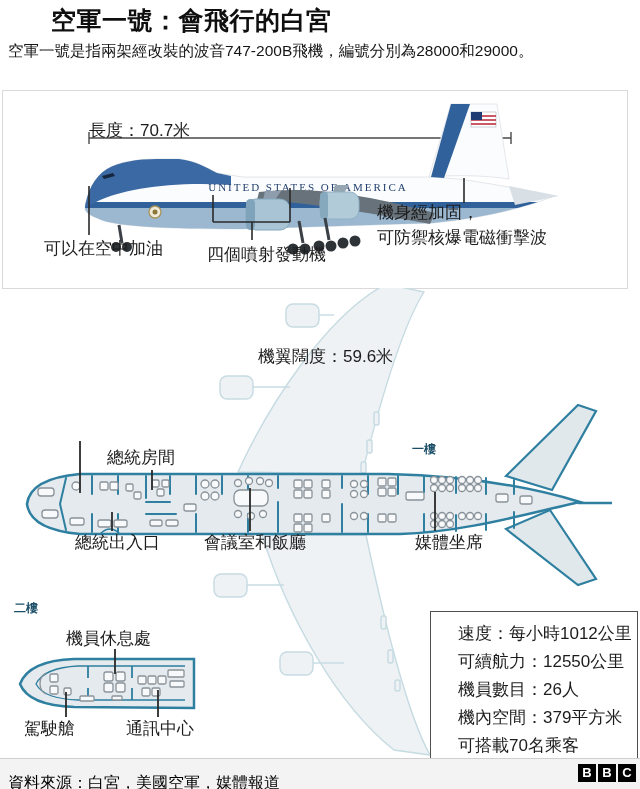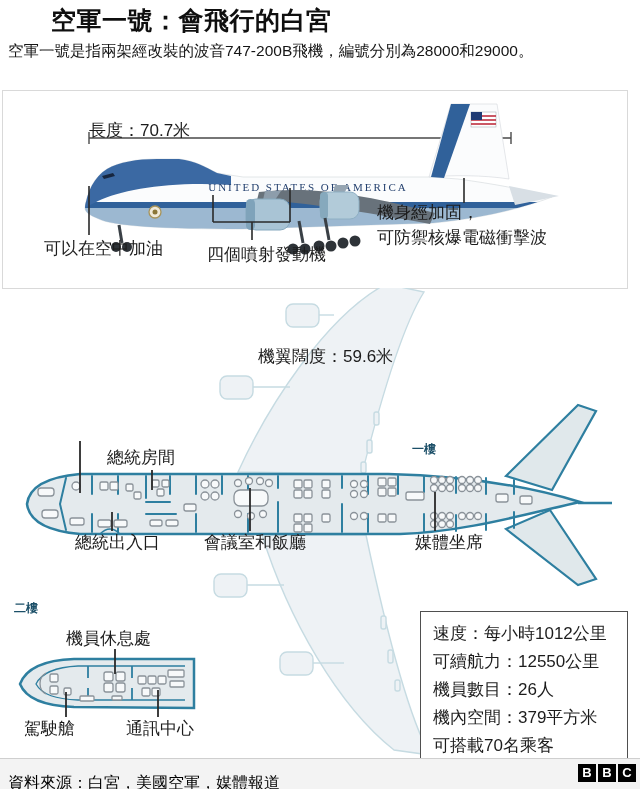--- a/index.html
+++ b/index.html
@@ -5,22 +5,22 @@
   html,body{margin:0;padding:0;background:#ffffff;}
   .page{position:relative;width:640px;height:789px;background:#ffffff;overflow:hidden;
         font-family:"Liberation Sans",sans-serif;color:#1a1a1a;}
   .abs{position:absolute;}
   .title{left:8px;top:4px;font-size:25px;font-weight:bold;color:#0f0f0f;letter-spacing:.5px;white-space:nowrap;margin-left:43px;}
   .subtitle{left:8px;top:41px;font-size:15.5px;color:#151515;white-space:nowrap;}
   .photo-box{left:2px;top:90px;width:624px;height:197px;border:1px solid #d9d9d9;background:#fff;}
   .measure-label{left:86px;top:28px;width:422px;font-size:17px;color:#1c1c1c;}
   .label{font-size:17px;color:#1c1c1c;white-space:nowrap;line-height:1.45;}
   .floor-label{font-size:12px;font-weight:bold;color:#1b4f68;white-space:nowrap;}
-  .stats-box{left:420px;top:611px;width:208px;height:148px;box-sizing:border-box;border:1px solid #4f4f4f;
-             background:#ffffff;padding:8px 0 0 12px;}
+  .stats-box{left:430px;top:611px;width:208px;height:148px;box-sizing:border-box;border:1px solid #4f4f4f;
+             background:#ffffff;padding:8px 0 0 27px;}
   .stats-box div{font-size:17px;line-height:28px;color:#1c1c1c;white-space:nowrap;}
   .footer{left:0;top:758px;width:640px;height:31px;background:#f3f3f3;border-top:1px solid #cfcfcf;box-sizing:border-box;}
   .source{left:8px;top:14px;font-size:16px;color:#000000;white-space:nowrap;}
   .bbc{right:4px;top:5px;display:flex;gap:2px;}
   .bbc span{display:inline-block;width:18px;height:18px;background:#000;color:#fff;font-weight:bold;
             font-size:13px;line-height:18px;text-align:center;font-family:"Liberation Sans",sans-serif;}
   svg{display:block;}
 </style>
 </head>
 <body>

